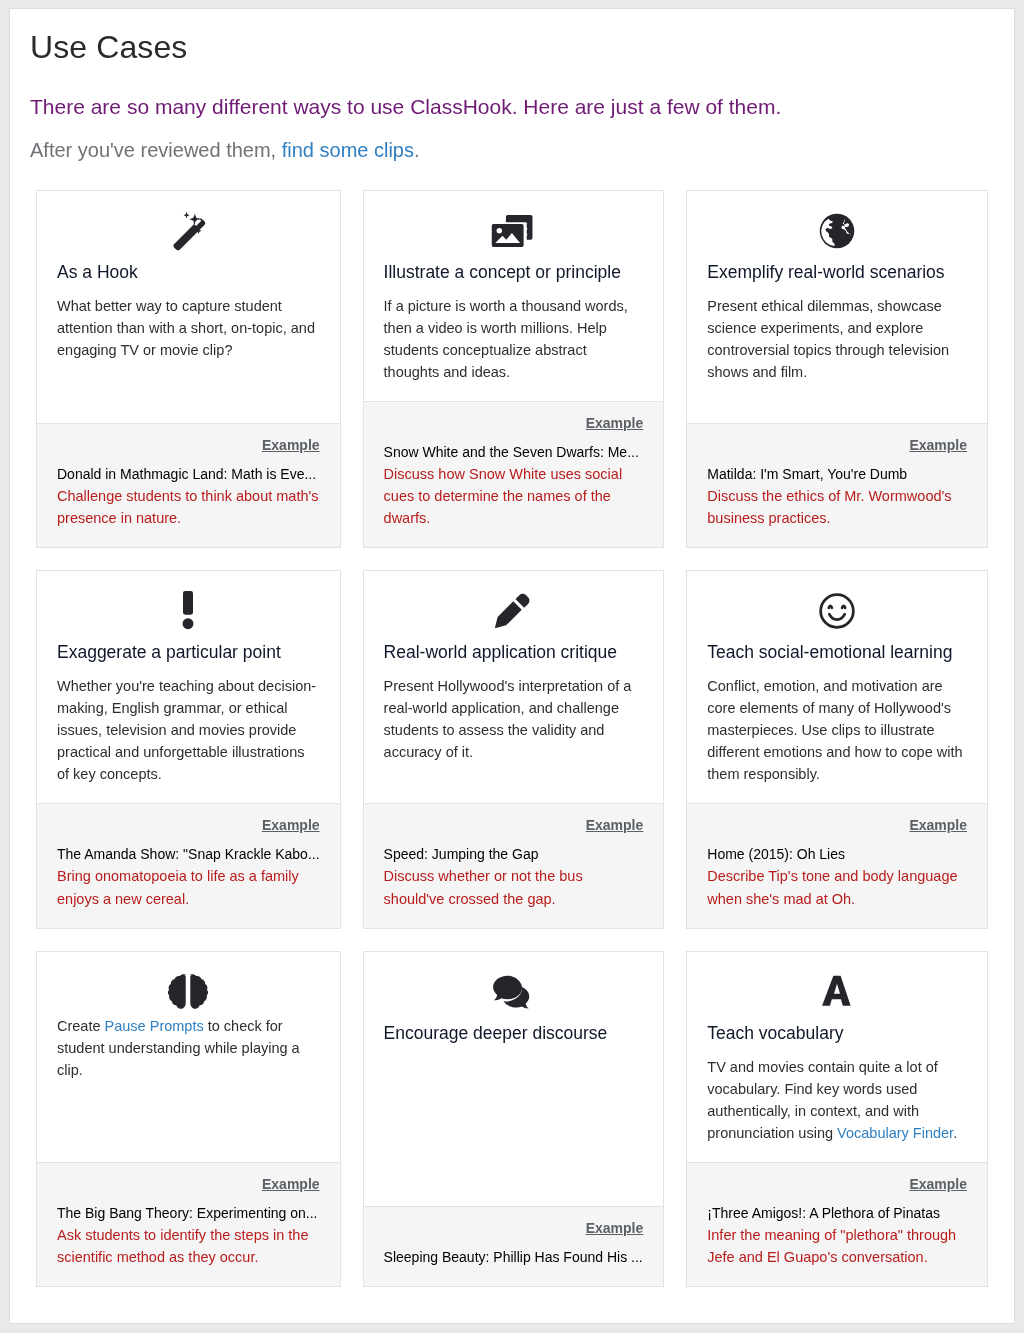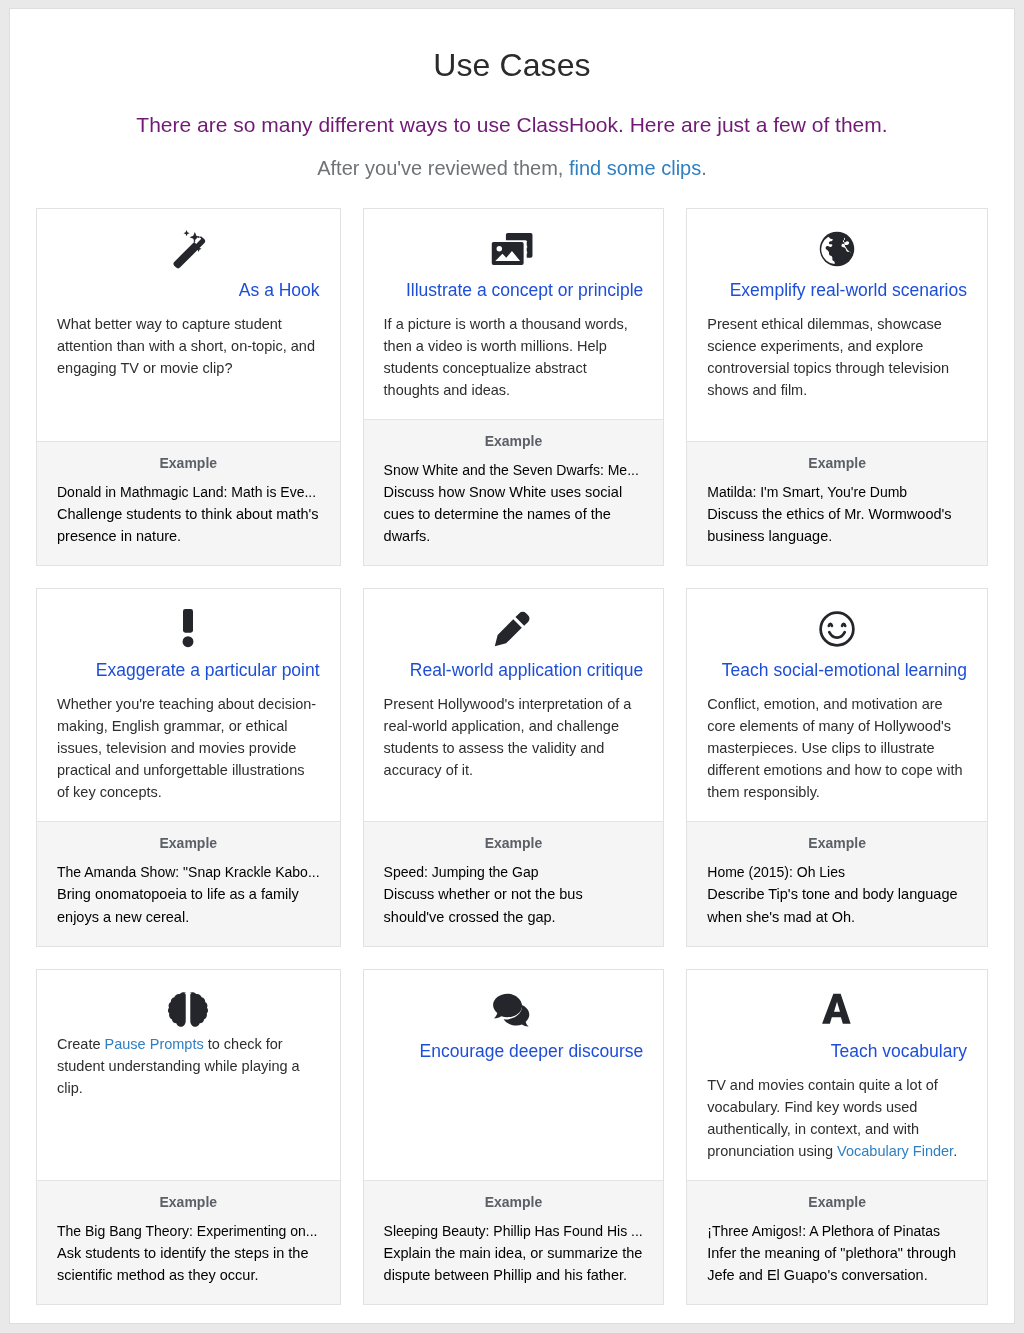--- a/index.html
+++ b/index.html
@@ -16,21 +16,21 @@
     padding: 8px 9px 9px 9px;
   }
   .panel {
     background: #ffffff;
     border: 1px solid #dedede;
     min-height: 1316px;
     padding: 0 0 4px 0;
   }
 
   
-  .header { text-align: center; padding: 36px 20px 0 20px; }
+  .header { text-align: left; padding: 18px 20px 0 20px; }
   .page-title {
     font-size: 32px;
     font-weight: 400;
     color: #2b2b2b;
     margin: 0 0 0 0;
     line-height: 1.3;
     letter-spacing: .1px;
   }
   .page-subtitle {
     font-size: 21px;
@@ -71,58 +71,59 @@
   }
   .card-icon {
     height: 46px;
     display: flex;
     align-items: center;
     justify-content: center;
     color: #24262b;
   }
   .card-icon svg { display: block; }
   .card-title {
-    text-align: right;
+    text-align: left;
     font-size: 17.5px;
     font-weight: 400;
-    color: #1d4ed8;
+    color: #0f172a;
     margin: 8px 0 11px 0;
     line-height: 1.25;
   }
   .card-desc {
     font-size: 14.5px;
     line-height: 1.52;
     color: #2e2e2e;
     margin: 0;
   }
   .card-foot {
     background: #f5f5f5;
     border-top: 1px solid #e4e4e4;
     padding: 13px 20px 18px 20px;
   }
   .foot-label {
-    text-align: center;
+    text-align: right;
     font-size: 14px;
     font-weight: bold;
     color: #5b6066;
     margin: 0 0 11px 0;
+    text-decoration: underline;
   }
   .foot-link {
     display: block;
     font-size: 14px;
     line-height: 1.5;
     color: #000000;
     white-space: nowrap;
     overflow: hidden;
     text-overflow: ellipsis;
   }
   .foot-desc {
     font-size: 14.5px;
     line-height: 1.53;
-    color: #000000;
+    color: #b91c1c;
     margin: 0;
   }
 </style>
 </head>
 <body>
 
 <div class="page">
   <div class="panel">
 
     <div class="header">
@@ -176,21 +177,21 @@
                 <circle cx="22" cy="22" r="19"></circle>
                 <path d="M12.5 8.5c1.6 1.1 2 2.6 3.8 2.4 1.4-.2 1.3 1.4.3 2.1-1.1.8-2.7.4-3.4 1.7-.6 1.2.5 2.2 1.7 2.1 1.5-.2 2.4.6 1.7 1.9-.7 1.2-2.5 1.2-3.6.5-1.2-.8-2.6-.6-3.3.5-.6 1 0 2.4 1.2 3.2 1.4.9 2.6 2.4 2.3 4-.2 1.3.8 2.3 1.9 2.6 1.3.4 2 1.6 1.8 3-.2 1.2.4 2.3 1.4 2.8 1.2.6 1.5 2 1 3.2A16.2 16.2 0 0 1 12.5 8.5zM30 9.3c1.5 1 1 2.7-.6 3-1.1.2-1.3 1.3-.5 1.9.9.7 2.3.4 3.2-.3 1-.8 2.3-.6 2.9.5.7 1.2 0 2.6-1.3 3-1.4.5-2.9.2-4-.7-1-.8-2.4-.4-2.7.9-.3 1.2.6 2.3 1.8 2.4 1.7.2 2.9 1.3 3.1 2.9.2 1.7 1.7 2.6 3.2 2.2 1.1-.3 2.2.3 2.6 1.4A16.3 16.3 0 0 1 30 9.3z" fill="#fff"></path>
               </svg>
             </div>
             <div class="card-title">Exemplify real-world scenarios</div>
             <p class="card-desc"><span>Present ethical dilemmas, showcase science experiments, and explore controversial topics through television shows and film.</span></p>
           </div>
           <div class="card-foot">
             <div class="foot-label">Example</div>
             <a class="foot-link">Matilda: I'm Smart, You're Dumb</a>
-            <p class="foot-desc">Discuss the ethics of Mr. Wormwood's business language.</p>
+            <p class="foot-desc">Discuss the ethics of Mr. Wormwood's business practices.</p>
           </div>
         </div>
         <div class="card">
           <div class="card-body">
             <div class="card-icon">
               <svg width="20" height="42" viewBox="0 0 22 46" fill="currentColor">
                 <rect x="5.5" y="1" width="11" height="26" rx="2.5"></rect>
                 <circle cx="11" cy="37" r="6"></circle>
               </svg>
             </div>
@@ -261,21 +262,20 @@
               <svg width="44" height="38" viewBox="0 0 48 42" fill="currentColor">
                 <path d="M18 3C9.2 3 2 8.6 2 15.5c0 3.4 1.8 6.5 4.6 8.8-.5 2.3-1.9 4.4-3.7 5.9 2.8.1 5.9-.8 8.2-2.4 2.1.7 4.4 1.1 6.9 1.1 8.8 0 16-5.6 16-12.4S26.8 3 18 3z"></path>
                 <path d="M33.6 14.4c.2.8.3 1.7.3 2.6 0 8-8.4 14.4-18.4 14.4-.6 0-1.2 0-1.8-.1 2.3 4 7.7 6.8 14 6.8 2.2 0 4.3-.3 6.2-1 2.1 1.4 4.8 2.2 7.4 2.1-1.6-1.4-2.9-3.2-3.3-5.3 2.5-2 4-4.8 4-7.8 0-5-4-9.3-9.7-11.1z"></path>
               </svg>
             </div>
             <div class="card-title">Encourage deeper discourse</div>
           </div>
           <div class="card-foot">
             <div class="foot-label">Example</div>
             <a class="foot-link">Sleeping Beauty: Phillip Has Found His ...</a>
-            <p class="foot-desc">Explain the main idea, or summarize the dispute between Phillip and his father.</p>
           </div>
         </div>
         <div class="card">
           <div class="card-body">
             <div class="card-icon">
               <svg width="40" height="40" viewBox="0 0 44 44" fill="currentColor">
                 <path d="M18 4h8l11 33h-8.6l-2.1-7h-10l-2.1 7H5.6zM22 13l-3.3 11h6.6z"></path>
               </svg>
             </div>
             <div class="card-title">Teach vocabulary</div>

